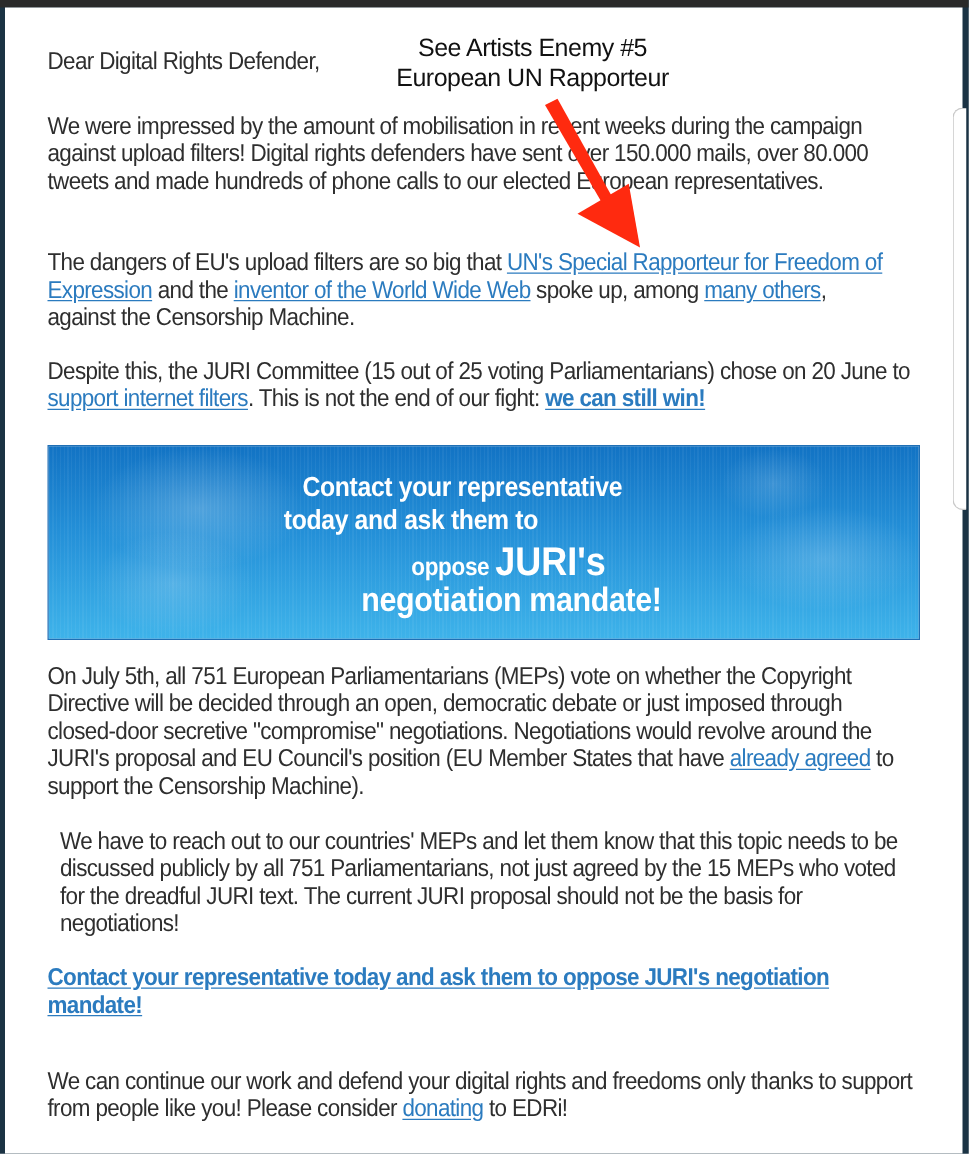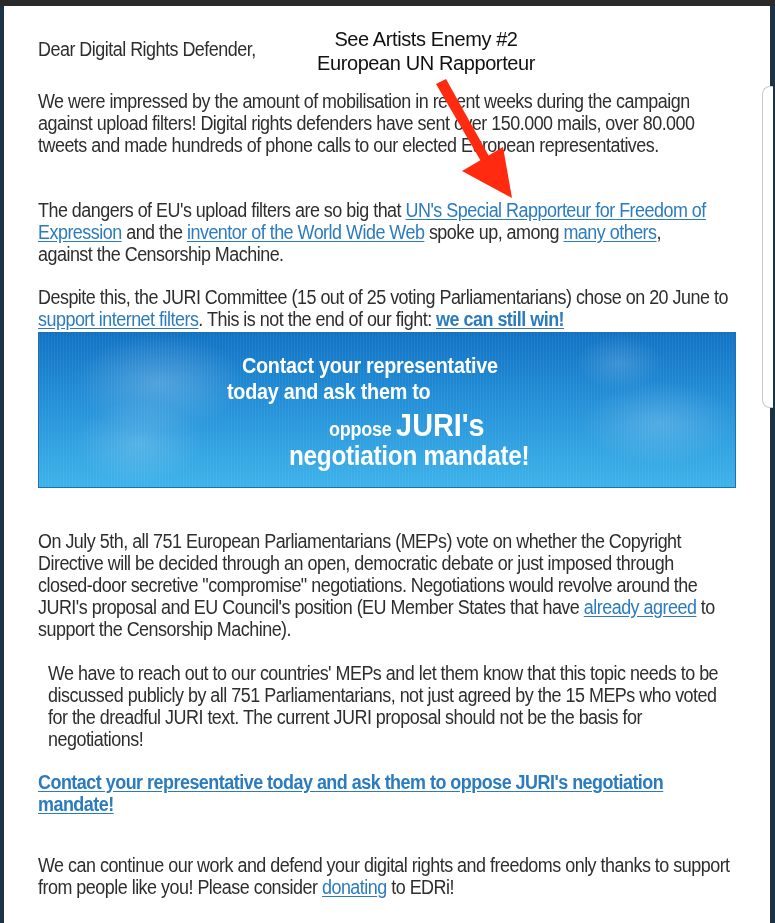--- a/index.html
+++ b/index.html
@@ -37,21 +37,21 @@
     .annotation {
       position: absolute; left: 306px; top: 27px; width: 240px;
       text-align: center; font-size: 20px; line-height: 24px; color: #111;
       letter-spacing: -0.4px;
     }
     .p1 { top: 90px; width: 740px; }
     .p2 { top: 199px; width: 740px; }
     .p3 { top: 286px; width: 760px; }
 
     .banner {
-      position: absolute; left: 38px; top: 332px; width: 698px; height: 156px;
+      position: absolute; left: 38px; top: 356px; width: 698px; height: 156px;
       border: 1px solid #1f6fb5;
       box-sizing: border-box;
       background:
         radial-gradient(ellipse 120px 70px at 120px 50px, rgba(255,255,255,0.22), rgba(255,255,255,0) 70%),
         radial-gradient(ellipse 90px 60px at 100px 110px, rgba(255,255,255,0.18), rgba(255,255,255,0) 70%),
         radial-gradient(ellipse 110px 60px at 620px 90px, rgba(255,255,255,0.18), rgba(255,255,255,0) 70%),
         radial-gradient(ellipse 60px 40px at 580px 30px, rgba(255,255,255,0.15), rgba(255,255,255,0) 70%),
         repeating-linear-gradient(90deg, rgba(255,255,255,0.05) 0 1px, rgba(255,255,255,0) 1px 3px),
         linear-gradient(180deg, #1273c4 0%, #2490d8 45%, #3eb3ea 100%);
       overflow: hidden;
@@ -82,21 +82,21 @@
 
 <div class="panel"></div>
 
 <div class="scroll-outline"></div>
 
 <div class="text greeting">
   <p>Dear Digital Rights Defender,</p>
 </div>
 
 <div class="annotation">
-  <div>See Artists Enemy #2</div>
+  <div>See Artists Enemy #5</div>
   <div>European UN Rapporteur</div>
 </div>
 
 <div class="text p1">
   <p>We were impressed by the amount of mobilisation in recent weeks during the campaign against upload filters! Digital rights defenders have sent over 150.000 mails, over 80.000 tweets and made hundreds of phone calls to our elected European representatives.</p>
 </div>
 
 <div class="text p2">
   <p><span>The dangers of EU's upload filters are so big that </span><a class="link" href="#">UN's Special Rapporteur for Freedom of Expression</a><span> and the </span><a class="link" href="#">inventor of the World Wide Web</a><span> spoke up, among </span><a class="link" href="#">many others</a><span>, against the Censorship Machine.</span></p>
 </div>

